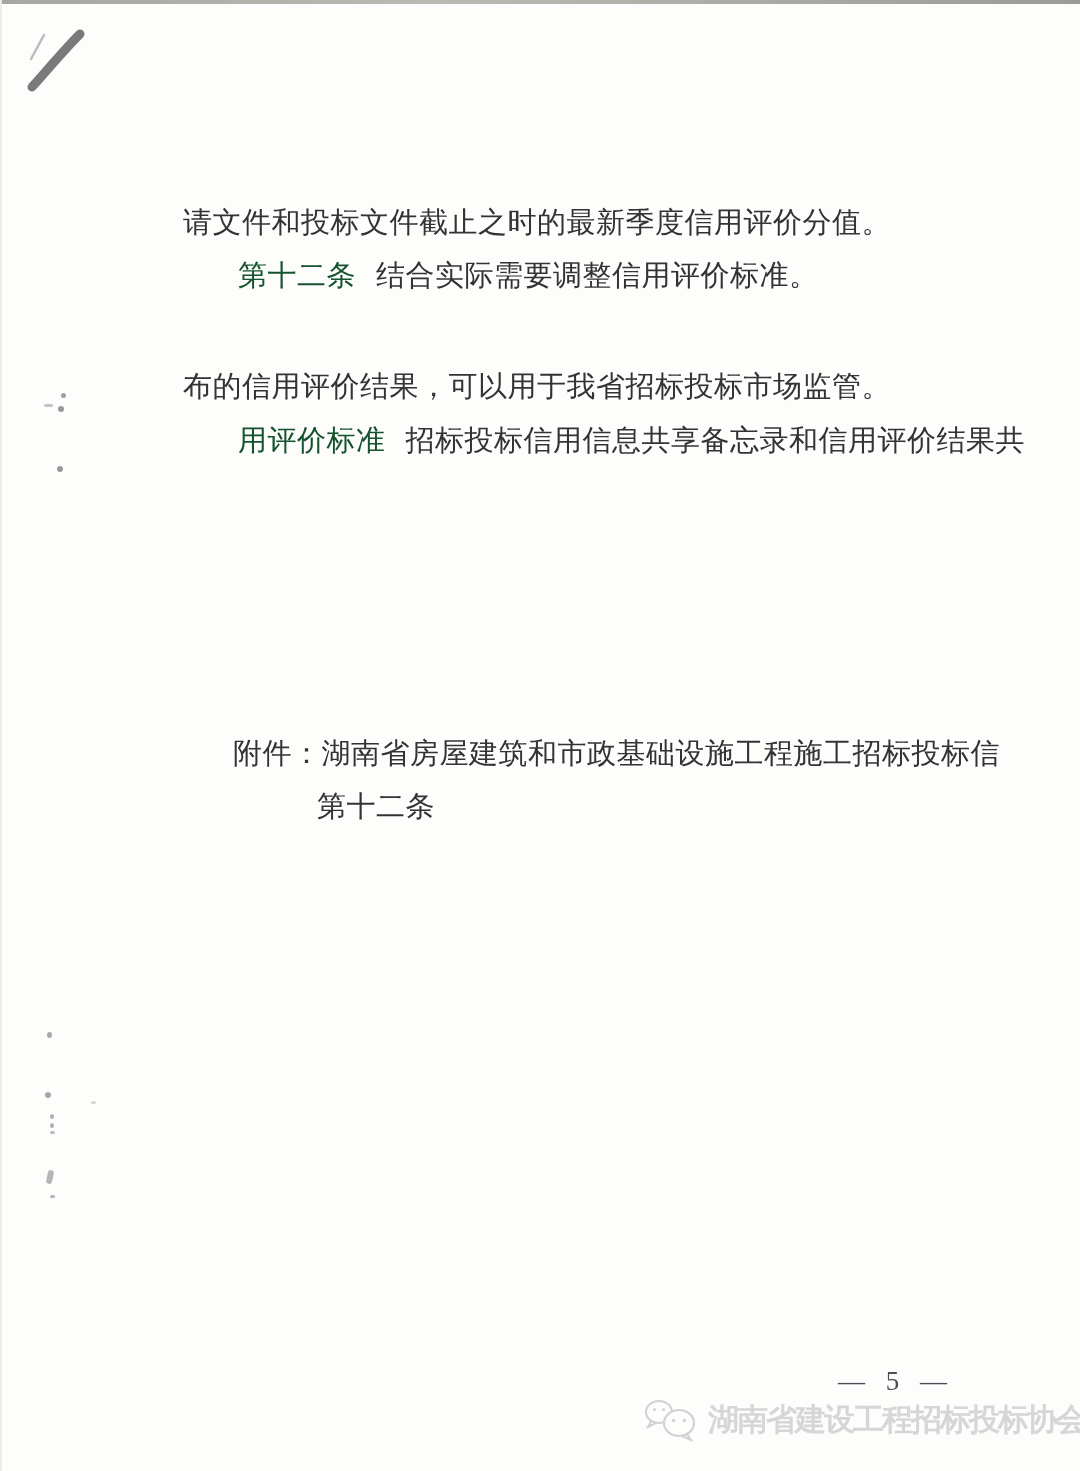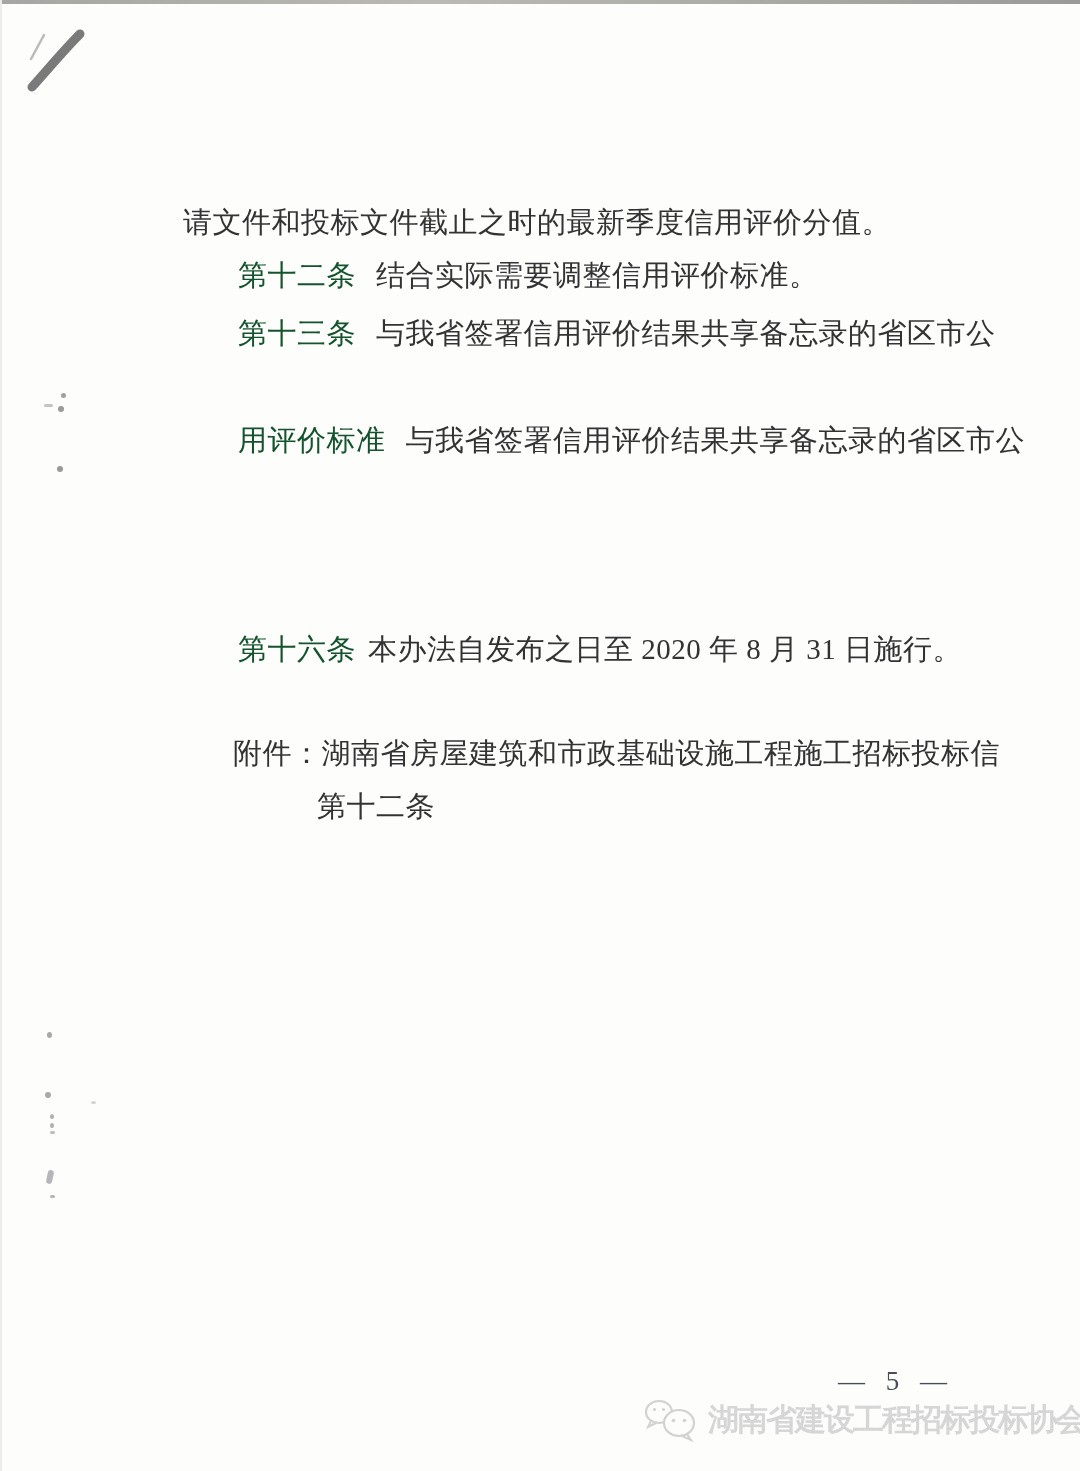--- a/index.html
+++ b/index.html
@@ -89,29 +89,28 @@
 
   <svg class="penmark" width="70" height="70" viewBox="0 0 70 70">
     <path d="M 10 61 C 22 48, 40 26, 58 8" fill="none" stroke="#5d5d5d" stroke-width="9" stroke-linecap="round" opacity="0.82"></path>
     <path d="M 9 33 L 22 9" fill="none" stroke="#7a7a7a" stroke-width="2.5" stroke-linecap="round" opacity="0.5"></path>
   </svg>
 
   <div class="line" style="top:206px;left:183px"><span class="b"></span><span class="t">请文件和投标文件截止之时的最新季度信用评价分值。</span></div>
 
   <div class="line" style="top:259px;left:238px"><span class="b">第十二条</span><span class="t">结合实际需要调整信用评价标准。</span></div>
 
-  <div class="line" style="top:317px;left:238px"><span class="b">第十三条</span><span class="t">与我省签署信用评价结果共享备忘录的省区市公</span></div>
 
+  <div class="line" style="top:370px;left:183px"><span class="b"></span><span class="t">布的信用评价结果，可以用于我省招标投标市场监管。</span></div>
 
-  <div class="line" style="top:424px;left:238px"><span class="b">用评价标准</span><span class="t">与我省签署信用评价结果共享备忘录的省区市公</span></div>
+  <div class="line" style="top:424px;left:238px"><span class="b">用评价标准</span><span class="t">招标投标信用信息共享备忘录和信用评价结果共</span></div>
 
 
 
 
-  <div class="line" style="top:633px;left:238px"><span class="b" style="margin-right:12px">第十六条</span><span class="t">本办法自发布之日至 2020 年 8 月 31 日施行。</span></div>
 
   <div class="line" style="top:737px;left:233px"><span class="t">附件：</span><span class="t">湖南省房屋建筑和市政基础设施工程施工招标投标信</span></div>
 
   <div class="line" style="top:790px;left:317px"><span class="t">第十二条</span></div>
 
   <div class="pageno">— 5 —</div>
 
   <div class="wm">
     <svg width="58" height="44" viewBox="0 0 58 44">
       <ellipse cx="17" cy="14" rx="13" ry="11" fill="none" stroke="#d2d2d2" stroke-width="2.2"></ellipse>

